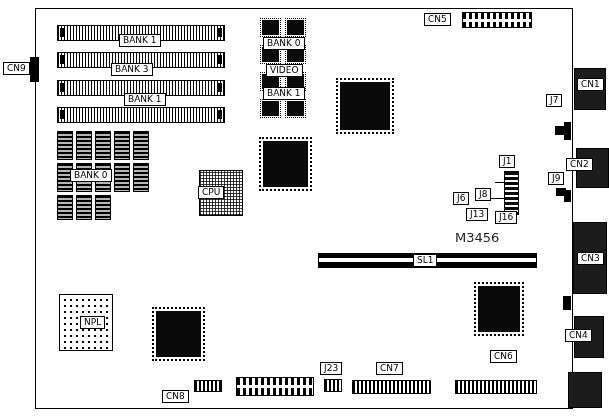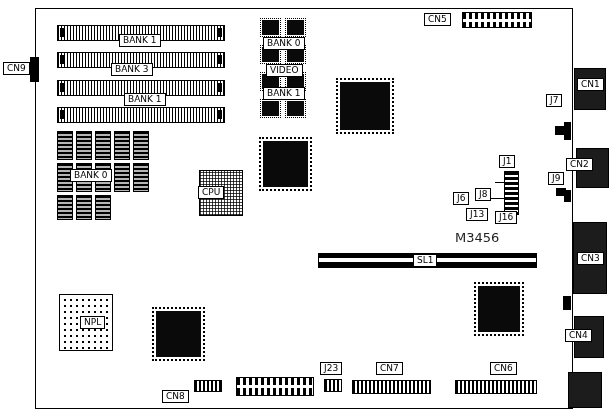--- a/index.html
+++ b/index.html
@@ -138,16 +138,16 @@
   <div class="hdr" style="left:194px;top:380px;width:26px;height:10px"></div>
 
   <div class="hdr2" style="left:236px;top:377px;width:76px;height:17px"></div>
 
   <div class="lbl" style="left:320px;top:362px">J23</div>
   <div class="hdr" style="left:324px;top:379px;width:16px;height:11px"></div>
 
   <div class="lbl" style="left:376px;top:362px">CN7</div>
   <div class="hdr" style="left:352px;top:380px;width:77px;height:12px"></div>
 
-  <div class="lbl" style="left:490px;top:362px">CN6</div>
+  <div class="lbl" style="left:490px;top:350px">CN6</div>
   <div class="hdr" style="left:455px;top:380px;width:80px;height:12px"></div>
 
 </div>
 
 </body></html>

